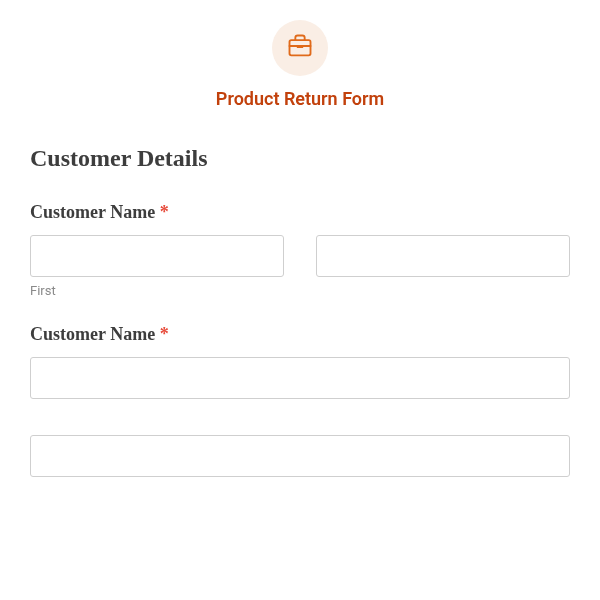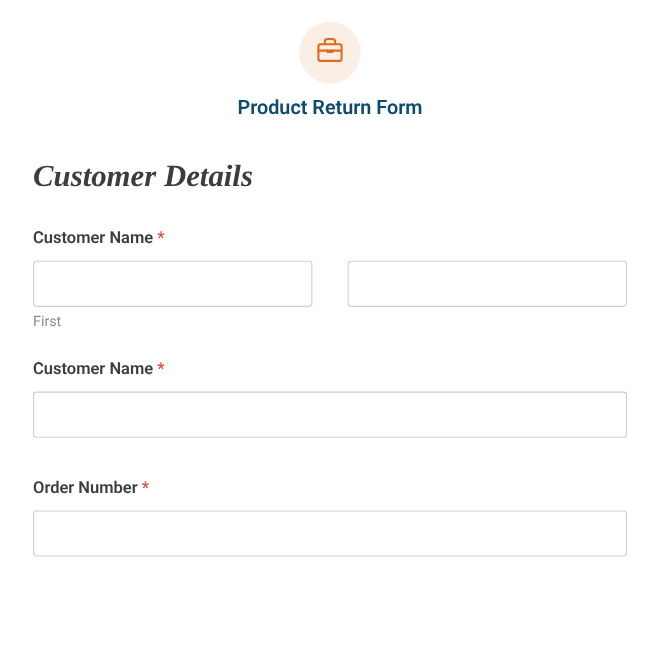--- a/index.html
+++ b/index.html
@@ -21,39 +21,39 @@
     border-radius: 50%;
     background: #faeee5;
     display: inline-flex;
     align-items: center;
     justify-content: center;
     margin-bottom: 12px;
   }
   .form-title {
     font-size: 18px;
     font-weight: 600;
-    color: #0c4a6e;
+    color: #c2410c;
   }
   .section-heading {
     font-family: Georgia, "Times New Roman", serif;
-    font-size: 28px;
+    font-size: 24px;
     font-weight: 700;
     color: #3d3d3d;
     margin-bottom: 30px;
-    font-style: italic;
   }
   .field {
     margin-bottom: 26px;
   }
   .field-label {
-    font-size: 15px;
+    font-size: 18px;
     font-weight: 600;
     color: #3d3d3d;
     display: block;
     margin-bottom: 12px;
+    font-family: Liberation Serif, serif;
   }
   .required {
     color: #e74c3c;
   }
   .name-row {
     display: flex;
     gap: 32px;
     justify-content: center;
   }
   .name-col {
@@ -117,19 +117,15 @@
   <label class="field-label">
     <span>Customer Name</span>
     <span class="required">*</span>
   </label>
   <input type="text" class="text-input" value="" style="">
 </div>
 
 <div class="section-order">
 
   <div class="field">
-    <label class="field-label">
-      <span>Order Number</span>
-      <span class="required">*</span>
-    </label>
     <input type="text" class="text-input" value="" style="">
   </div>
 </div>
 
 </body></html>

